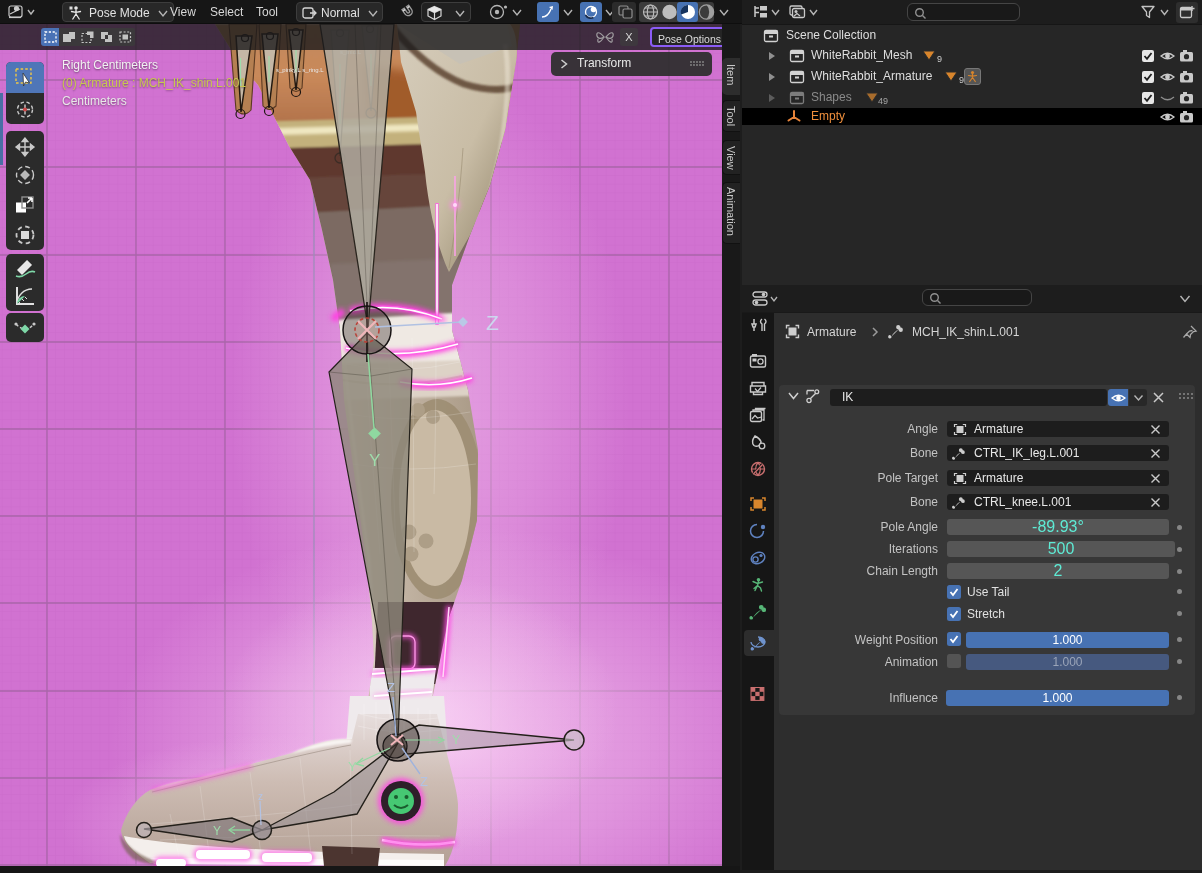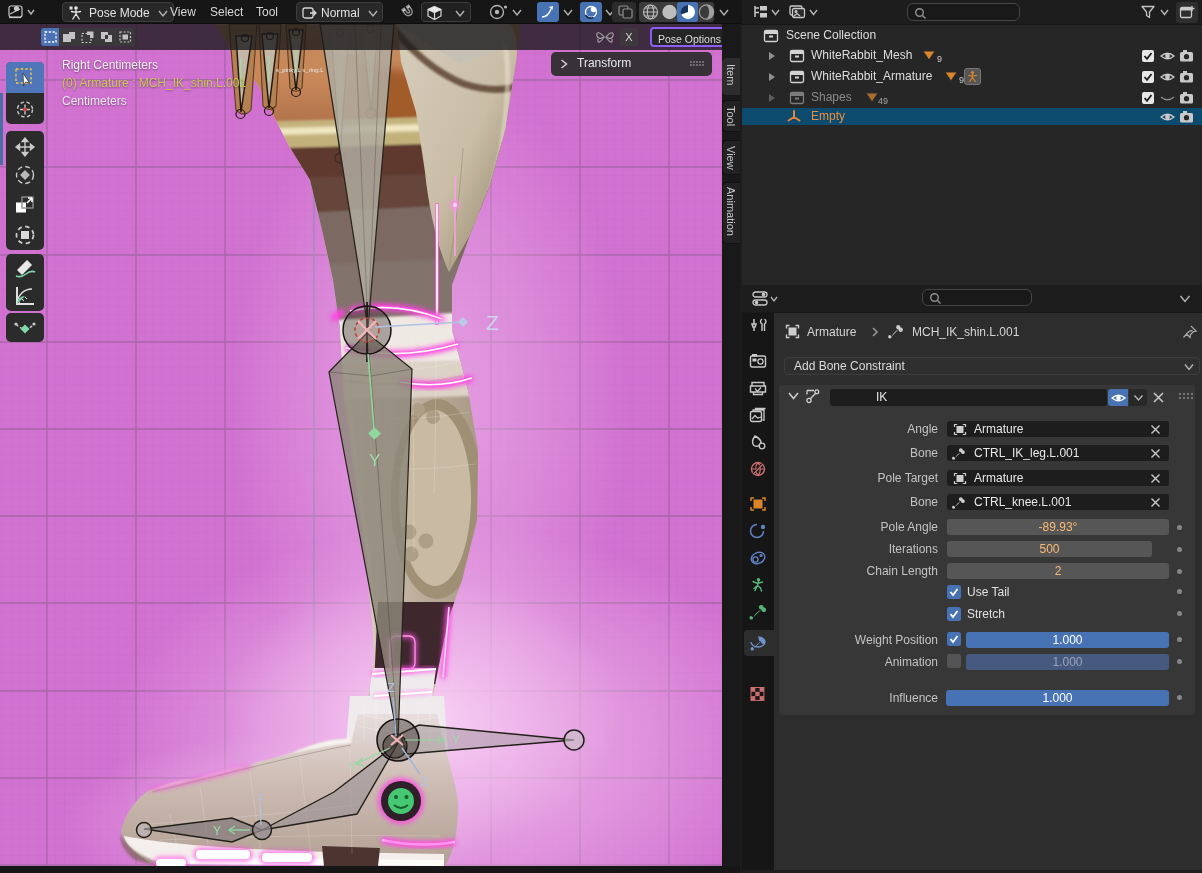--- a/index.html
+++ b/index.html
@@ -10,22 +10,22 @@
     background:#161616; border-bottom:1px solid #0e0e0e; }
   .menu { color:#d8d8d8; font-size:12px; line-height:24px; position:absolute; top:0; }
   .ddbtn { position:absolute; background:#282828; border:1px solid #3d3d3d;
     border-radius:4px; color:#e2e2e2; font-size:12px; }
   #viewport { position:absolute; left:0; top:24px; width:740px; height:842px; }
   #vpfooter { position:absolute; left:0; top:866px; width:740px; height:7px; background:#161616; }
   #outliner { position:absolute; left:742px; top:0; width:460px; height:288px; background:#262626; }
   #props { position:absolute; left:742px; top:285px; width:460px; height:585px; background:#2d2d2d; }
   .vtext { writing-mode:vertical-rl; color:#c8c8c8; font-size:11px; }
   .plabel { position:absolute; font-size:12px; color:#c3c3c3; text-align:right; width:160px; }
-  .pfield { position:absolute; background:#565656; border-radius:3px; color:#fdba74;
-    font-size:12px; text-align:center; height:16px; line-height:16px; }
+  .pfield { position:absolute; background:#565656; border-radius:3px; color:#5eead4;
+    font-size:16px; text-align:center; height:16px; line-height:16px; }
   .pslider { position:absolute; background:#4772b3; border-radius:3px; color:#fff;
     font-size:12px; text-align:center; height:16px; line-height:16px; }
   .pname { position:absolute; background:#1d1d1d; border-radius:3px; color:#e8e8e8;
     font-size:12px; height:16px; line-height:16px; }
   .pdot { position:absolute; width:5px; height:5px; border-radius:50%; background:#868686; }
   .pcheck { position:absolute; width:14px; height:14px; background:#4772b3; border-radius:2.5px; }
   .pcheck svg { position:absolute; left:1px; top:1px; }
 </style>
 </head>
 <body>
@@ -686,21 +686,21 @@
       </svg>
     <svg class="abs" style="left:418px;top:2px" width="15" height="14" viewBox="0 0 15 14">
         <path d="M1 6 Q7.5 11.5 14 6" fill="none" stroke="#8e8e8e" stroke-width="1.3"></path>
       </svg>
     <svg class="abs" style="left:437px;top:2px" width="15" height="14" viewBox="0 0 15 14">
         <rect x="1" y="3" width="13" height="9.5" rx="1.5" fill="#c9c9c9"></rect>
         <rect x="4" y="1" width="4" height="2.5" fill="#c9c9c9"></rect>
         <circle cx="7.5" cy="7.7" r="2.6" fill="#262626"></circle>
       </svg>
   </div>
-  <div class="abs" style="left:0;top:108px;width:460px;height:17px;background:#0c4a6e;">
+  <div class="abs" style="left:0;top:108px;width:460px;height:17px;background:#000000;">
     <svg class="abs" style="left:44px;top:1px" width="16" height="16" viewBox="0 0 16 16">
       <path d="M8 8 L8 2 M8 8 L2.5 11.5 M8 8 L13.5 11.5" stroke="#e8843a" stroke-width="2" stroke-linecap="round"></path>
     </svg>
     <span class="abs" style="left:69px;top:1px;font-size:12px;color:#ef8f3c;">Empty</span>
     <svg class="abs" style="left:418px;top:2px" width="15" height="14" viewBox="0 0 15 14">
         <path d="M1 7 Q7.5 1.5 14 7 Q7.5 12.5 1 7 Z" fill="none" stroke="#c9c9c9" stroke-width="1.3"></path>
         <circle cx="7.5" cy="7" r="2.4" fill="#c9c9c9"></circle>
       </svg>
     <svg class="abs" style="left:437px;top:2px" width="15" height="14" viewBox="0 0 15 14">
         <rect x="1" y="3" width="13" height="9.5" rx="1.5" fill="#c9c9c9"></rect>
@@ -803,38 +803,32 @@
       <path d="M3 2 l4 4 l-4 4" fill="none" stroke="#9a9a9a" stroke-width="1.5"></path>
     </svg>
   <svg class="abs" style="left:146px;top:39px" width="16" height="15" viewBox="0 0 16 15">
     <path d="M3.5 12.5 C5 9.5 7.5 7 10.5 5.5 a2.2 2.2 0 1 1 2 -2 a2.2 2.2 0 1 1 -2 2 M3.5 12.5 a1.7 1.7 0 1 1 -1.4 -1.4 Z" fill="#cdcdcd"></path>
   </svg>
   <span class="abs" style="left:170px;top:40px;font-size:12px;color:#d5d5d5;">MCH_IK_shin.L.001</span>
   <svg class="abs" style="left:440px;top:39px" width="16" height="16" viewBox="0 0 16 16">
     <path d="M9 2 l5 5 l-2.5 .5 l-3 3 l-.5 3 L4.5 10 L1.5 13.5 M4.5 10 l3 -3 l3 -.5" fill="none" stroke="#a8a8a8" stroke-width="1.3"></path>
   </svg>
 
-  <div class="ddbtn" style="left:42px;top:72px;width:416px;height:18px;background:#2f2f2f;border-color:#3d3d3d;">
-    <span style="position:absolute;left:9px;top:1px;font-size:12px;color:#dcdcdc;">Add Bone Constraint</span>
-    <svg class="abs" style="left:398px;top:5px" width="12" height="9" viewBox="0 0 12 9">
-        <path d="M2 1.5 l4 5 l4 -5" fill="none" stroke="#b5b5b5" stroke-width="1.4"></path>
-      </svg>
-  </div>
 
   <div class="abs" style="left:37px;top:100px;width:416px;height:330px;background:#373737;border-radius:4px;"></div>
   <svg class="abs" style="left:45px;top:106px" width="13" height="10" viewBox="0 0 13 10">
       <path d="M2 2 l4.5 5.5 L11 2" fill="none" stroke="#cfcfcf" stroke-width="1.5"></path>
     </svg>
   <svg class="abs" style="left:62px;top:103px" width="17" height="17" viewBox="0 0 17 17">
     <path d="M3 2.5 h7 M12 5 L6 11" stroke="#cfcfcf" stroke-width="1.4" fill="none"></path>
     <circle cx="12.8" cy="3.8" r="1.9" fill="none" stroke="#cfcfcf" stroke-width="1.3"></circle>
     <circle cx="5" cy="12.5" r="2.1" fill="none" stroke="#cfcfcf" stroke-width="1.3"></circle>
     <path d="M3 2.5 v4" stroke="#cfcfcf" stroke-width="1.3"></path>
   </svg>
-  <div class="pname" style="left:88px;top:104px;width:277px;height:17px;line-height:17px;padding-left:34px;"><span style="margin-left:12px;">IK</span></div>
+  <div class="pname" style="left:88px;top:104px;width:277px;height:17px;line-height:17px;"><span style="margin-left:12px;">IK</span></div>
   <div class="abs" style="left:366px;top:104px;width:20px;height:17px;background:#4772b3;border-radius:3px 0 0 3px;">
     <svg class="abs" style="left:2.5px;top:2.5px" width="15" height="12" viewBox="0 0 15 12">
         <path d="M1 6 Q7.5 .5 14 6 Q7.5 11.5 1 6 Z" fill="none" stroke="#fff" stroke-width="1.3"></path>
         <circle cx="7.5" cy="6" r="2.3" fill="#fff"></circle>
       </svg>
   </div>
   <div class="abs" style="left:387px;top:104px;width:18px;height:17px;background:#282828;border-radius:0 3px 3px 0;">
     <svg class="abs" style="left:4px;top:5px" width="11" height="8" viewBox="0 0 11 8">
         <path d="M1.5 1.5 l4 4.5 l4 -4.5" fill="none" stroke="#b5b5b5" stroke-width="1.4"></path>
       </svg>
@@ -894,21 +888,21 @@
       </svg>
     <span style="margin-left:27px;">CTRL_knee.L.001</span>
     <svg class="abs" style="left:203px;top:3px" width="11" height="11" viewBox="0 0 11 11">
         <path d="M1.5 1.5 L9.5 9.5 M9.5 1.5 L1.5 9.5" stroke="#c9c9c9" stroke-width="1.4"></path>
       </svg>
   </div>
   <span class="plabel" style="left:36px;top:235px;">Pole Angle</span>
   <div class="pfield" style="left:205px;top:234px;width:222px;">-89.93°</div>
   <div class="pdot" style="left:435px;top:240px;"></div>
   <span class="plabel" style="left:36px;top:257px;">Iterations</span>
-  <div class="pfield" style="left:205px;top:256px;width:205px;">500</div>
+  <div class="pfield" style="left:205px;top:256px;width:228px;">500</div>
   <div class="pdot" style="left:435px;top:262px;"></div>
   <span class="plabel" style="left:36px;top:279px;">Chain Length</span>
   <div class="pfield" style="left:205px;top:278px;width:222px;">2</div>
   <div class="pdot" style="left:435px;top:284px;"></div>
   <div class="pcheck" style="left:205px;top:300px;">
       <svg width="12" height="12" viewBox="0 0 12 12">
         <path d="M2.5 6 l2.5 3 L9.5 3" fill="none" stroke="#fff" stroke-width="1.8"></path>
       </svg>
     </div>
   <span class="abs" style="left:225px;top:300px;font-size:12px;color:#e0e0e0;">Use Tail</span>

